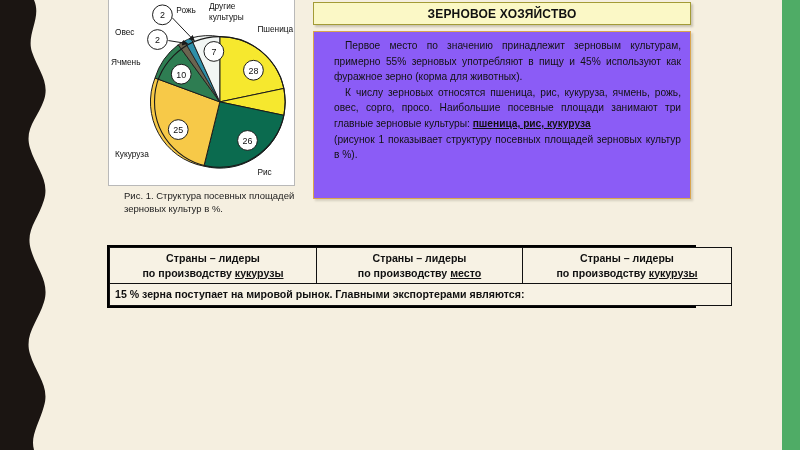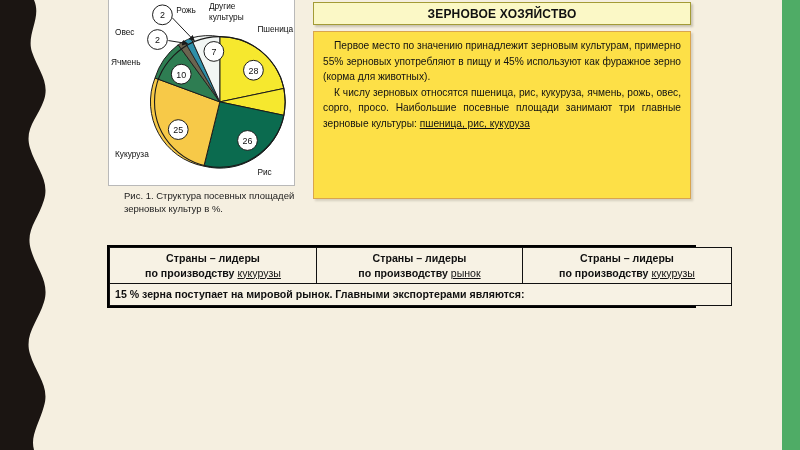--- a/index.html
+++ b/index.html
@@ -34,27 +34,27 @@
     position:absolute;left:313px;top:2px;width:378px;height:23px;
     background:#FBF8C6;border:1.5px solid #A39B36;box-sizing:border-box;
     display:flex;align-items:center;justify-content:center;
     box-shadow:2px 2px 2px rgba(120,115,90,.35);
   }
   .title-box .t{font-size:12px;font-weight:bold;color:#111;letter-spacing:.2px;}
 
   
   .text-box{
     position:absolute;left:313px;top:31px;width:378px;height:168px;
-    background:#fde047;border:1.5px solid #D9A54E;box-sizing:border-box;
-    padding:6px 9px 4px 9px;
+    background:#8b5cf6;border:1.5px solid #D9A54E;box-sizing:border-box;
+    padding:6px 9px 4px 20px;
     box-shadow:2px 2px 2px rgba(120,115,90,.25);
   }
   .text-box p{margin:0;font-size:10.2px;line-height:15.6px;color:#121212;text-align:justify;}
   .text-box p.ind{text-indent:11px;}
-  .u{text-decoration:underline;font-weight:400;}
+  .u{text-decoration:underline;font-weight:700;}
 
   
   .table{
     position:absolute;left:107px;top:245px;width:589px;
     border:2.5px solid #000;box-sizing:border-box;background:#F7F2E4;
     border-collapse:collapse;
   }
   table.grid{width:100%;border-collapse:collapse;table-layout:fixed;}
   table.grid td{
     border:1.5px solid #111;
@@ -167,33 +167,34 @@
 
   <div class="chart-caption">Рис. 1. Структура посевных площадей зерновых культур в %.</div>
 
   <div class="title-box">
     <span class="t">ЗЕРНОВОЕ ХОЗЯЙСТВО</span>
   </div>
 
   <div class="text-box">
     <p class="ind">Первое место по значению принадлежит зерновым культурам, примерно  55%  зерновых употребляют в пищу и  45% используют как фуражное зерно (корма для животных).</p>
     <p class="ind"><span>К числу зерновых относятся пшеница,  рис,  кукуруза, ячмень, рожь, овес, сорго,  просо.  Наибольшие посевные площади занимают три главные зерновые культуры: </span><span class="u">пшеница, рис, кукуруза</span></p>
+    <p>(рисунок 1  показывает  структуру посевных площадей зерновых культур в %).</p>
   </div>
 
   <div class="table">
     <table class="grid">
       <tbody>
           <tr>
         <td class="hd c1">
           <span>Страны – лидеры</span><br>
           <span>по производству </span><span class="u">кукурузы</span>
         </td>
         <td class="hd c2">
           <span>Страны – лидеры</span><br>
-          <span>по производству </span><span class="u">рынок</span>
+          <span>по производству </span><span class="u">место</span>
         </td>
         <td class="hd c3">
           <span>Страны – лидеры</span><br>
           <span>по производству </span><span class="u">кукурузы</span>
         </td>
       </tr>
       <tr>
         <td class="span" colspan="3">15 % зерна поступает на мировой рынок. Главными экспортерами являются:</td>
       </tr>
     </tbody>

